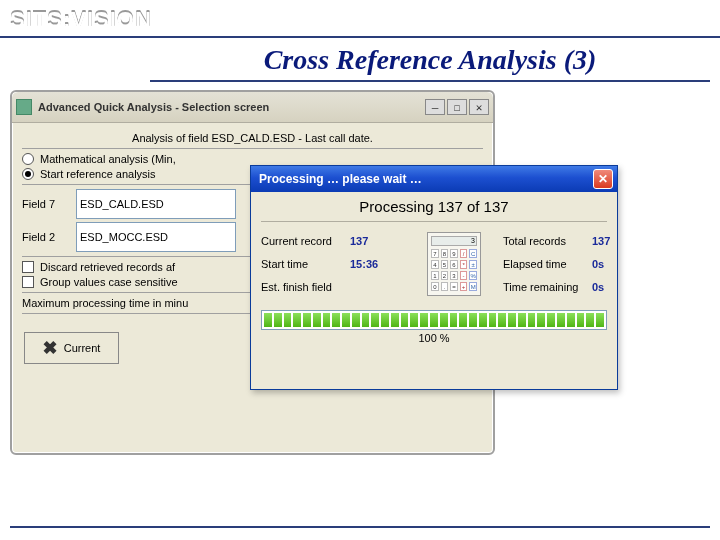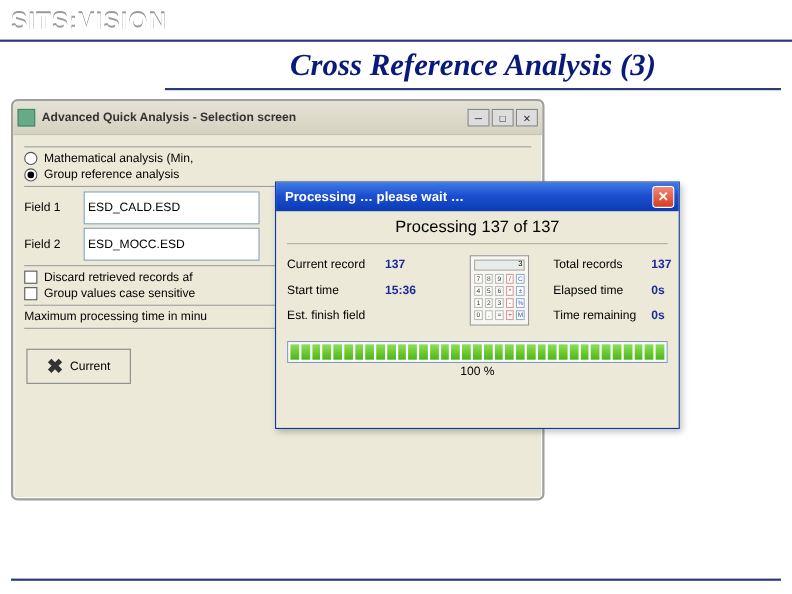--- a/index.html
+++ b/index.html
@@ -91,34 +91,37 @@
 
 <div class="selwin">
   <div class="sel-titlebar">
     <span class="ticon"></span>
     <span class="ttext">Advanced Quick Analysis - Selection screen</span>
     <span class="winbtn">—</span>
     <span class="winbtn">☐</span>
     <span class="winbtn">✕</span>
   </div>
   <div class="sel-body">
+    <div class="sel-row" style="justify-content:center; margin-bottom:2px;">
+      <span>Analysis of field ESD_CALD.ESD - Last call date.</span>
+    </div>
     <div class="hr"></div>
     <div class="sel-row">
       <span class="radio"></span>
       <span>Mathematical analysis (Min,</span>
     </div>
     <div class="sel-row">
       <span class="radio">
           <span class="dot"></span>
         </span>
-      <span>Group reference analysis</span>
-    </div>
-    <div class="hr"></div>
-    <div class="sel-row">
-      <span class="flabel">Field 1</span>
+      <span>Start reference analysis</span>
+    </div>
+    <div class="hr"></div>
+    <div class="sel-row">
+      <span class="flabel">Field 7</span>
       <input class="txtin" style="width: 160px;" value="ESD_CALD.ESD">
     </div>
     <div class="sel-row">
       <span class="flabel">Field 2</span>
       <input class="txtin" style="width: 160px;" value="ESD_MOCC.ESD">
     </div>
     <div class="hr"></div>
     <div class="sel-row">
       <span class="check"></span>
       <span>Discard retrieved records af</span>

